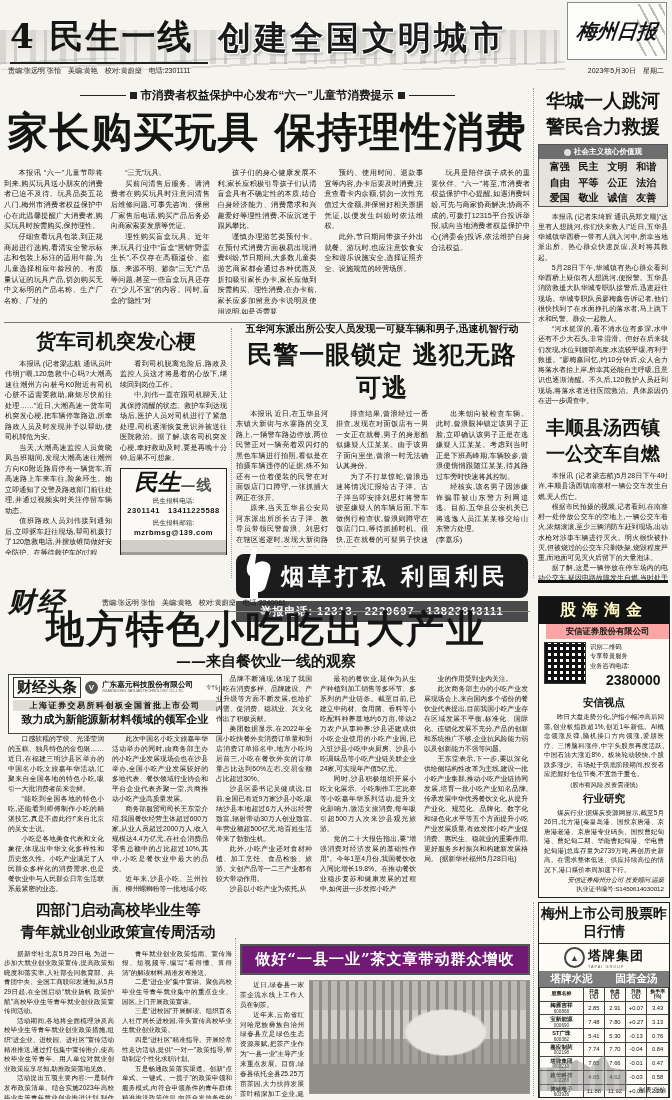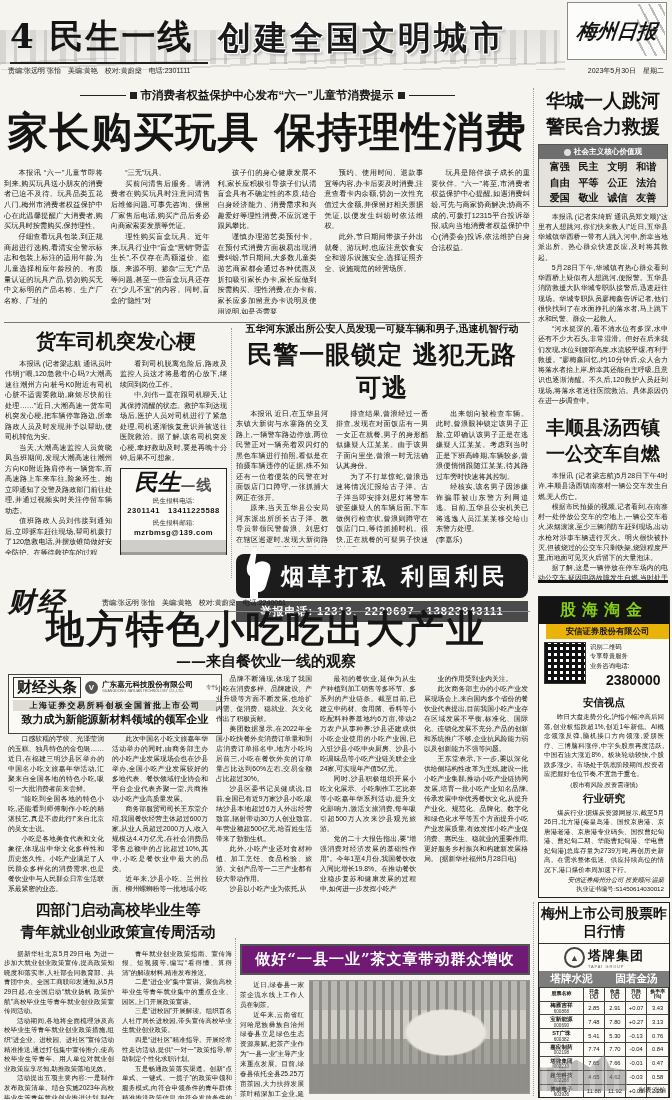--- a/index.html
+++ b/index.html
@@ -85,22 +85,22 @@
      display:flex;align-items:center;justify-content:center;}
   .ad-co{font-size:7.6px;font-weight:700;line-height:1.1;}
   .ad-co .en{font-size:3.6px;font-weight:400;display:block;color:#555;}
   .ad-tag{font-size:5.5px;margin-left:auto;color:#444;}
   .ad-l1{font-size:8px;font-weight:700;letter-spacing:1.5px;background:#dedcd4;text-align:center;margin-top:2px;}
   .ad-l2{font-size:11px;font-weight:900;text-align:center;margin-top:1px;}
   .fincol{position:absolute;font-size:6.8px;overflow:hidden;}
   .fincol p{margin:0;text-indent:2em;text-align:justify;line-height:1.47;}
   
   .stkbox{position:absolute;left:538px;top:596px;width:130px;height:300px;border:1.5px solid #222;background:#fbfaf5;overflow:hidden;}
-  .stk-title{background:#141414;color:#84cc16;text-align:center;font-size:16px;font-weight:900;letter-spacing:6px;padding:3px 0;}
-  .stk-broker{font-size:8.4px;font-weight:900;text-align:center;padding:2px 0;background:#eab308;margin-left:7px;}
+  .stk-title{background:#141414;color:#fef9c3;text-align:center;font-size:16px;font-weight:900;letter-spacing:6px;padding:3px 0;}
+  .stk-broker{font-size:8.4px;font-weight:900;text-align:center;padding:2px 0;background:#fca5a5;margin-left:7px;}
   .qr-row{display:flex;gap:4px;padding:3px 5px;}
   .qr{width:40px;height:40px;border:1px solid #333;flex:0 0 40px;
      background:
       repeating-linear-gradient(0deg,#111 0 3px,transparent 3px 6px),
       repeating-linear-gradient(90deg,#111 0 3px,#fff 3px 6px);}
   .qr-txt{font-size:6.3px;line-height:1.5;}
   .qr-txt .tel{font-size:14px;font-weight:900;margin-left:16px;}
   .stk-sub{font-size:10.5px;font-weight:900;text-align:center;margin:2px 0;}
   .stk-par{font-size:6.5px;padding:0 5px;text-indent:2em;text-align:justify;line-height:1.46;margin:0;}
   .stk-risk{font-size:6.2px;text-align:center;margin:2px 0;}

